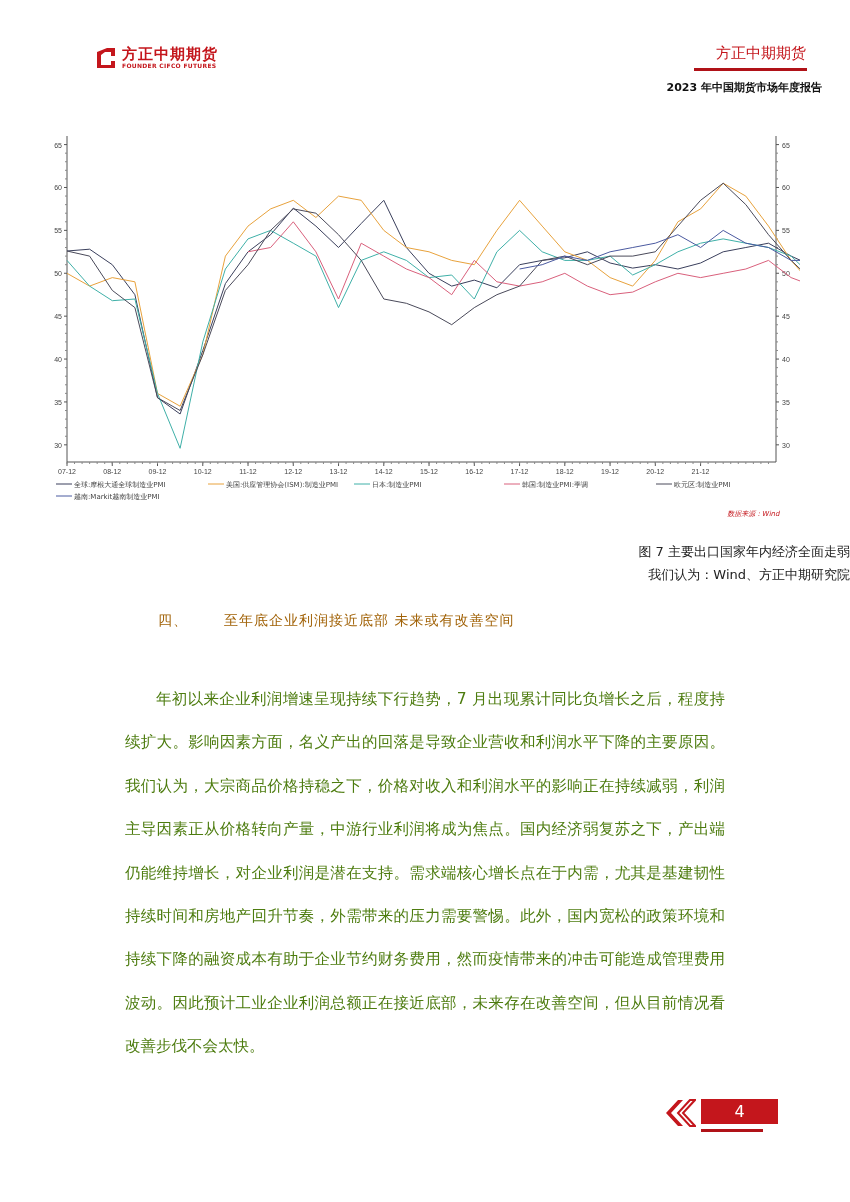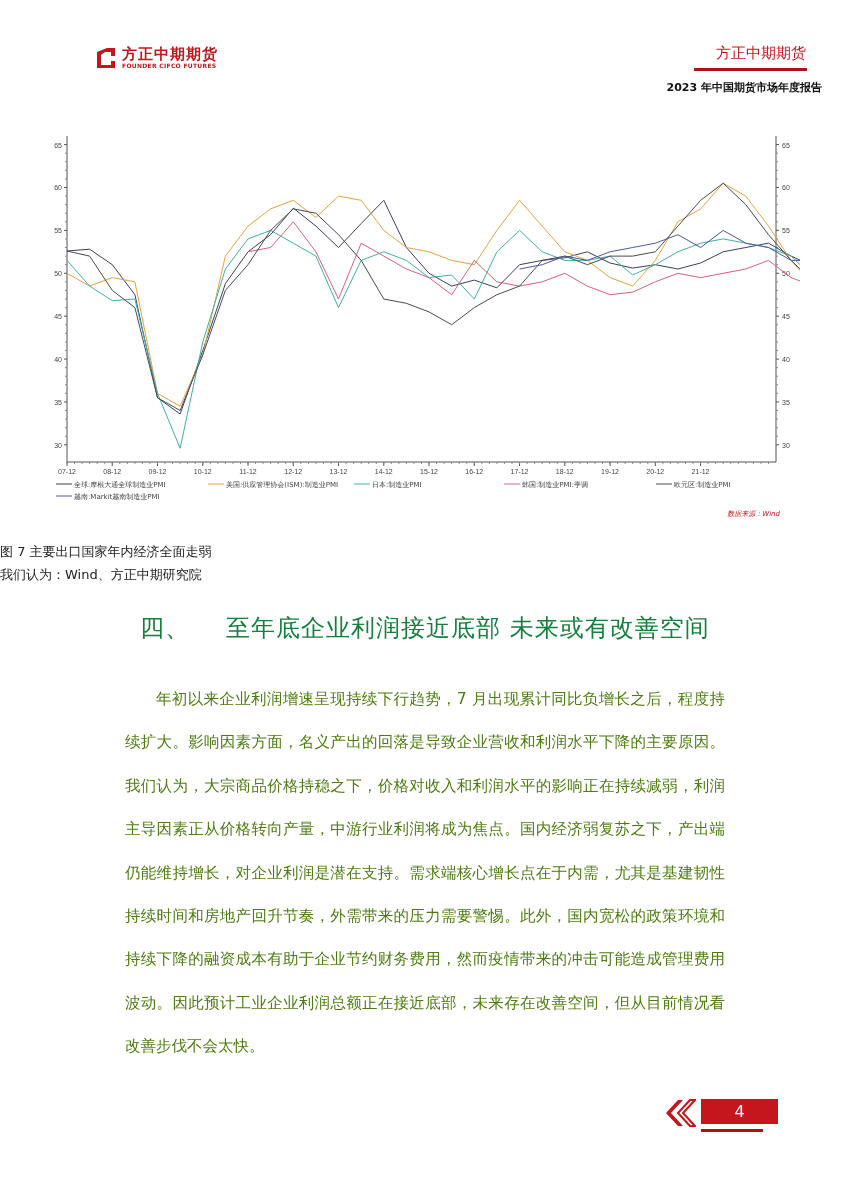--- a/index.html
+++ b/index.html
@@ -6,22 +6,22 @@
   body{width:850px;height:1202px;position:relative;font-family:"DejaVu Sans","Liberation Sans",sans-serif;color:#222;overflow:hidden;}
   .logo{position:absolute;left:94px;top:46px;display:flex;align-items:center;}
   .logo-mark{width:22px;height:22px;position:relative;margin-right:6px;}
   .logo-text{display:flex;flex-direction:column;}
   .logo-cn{color:#c4161c;font-weight:bold;font-size:15px;letter-spacing:1px;line-height:16px;}
   .logo-en{color:#c4161c;font-size:6px;font-weight:bold;letter-spacing:0.3px;line-height:8px;}
   .hdr-section{position:absolute;right:44px;top:44px;color:#c4161c;font-size:15px;}
   .hdr-rule{position:absolute;left:694px;top:68px;width:113px;height:3px;background:#b01218;}
   .hdr-report{position:absolute;right:28px;top:80px;font-size:11px;font-weight:bold;color:#111;}
   .chart{position:absolute;left:54px;top:134px;width:746px;height:400px;}
-  .caption{position:absolute;left:0;width:850px;text-align:left;font-size:13px;color:#222;}
-  .section-title{position:absolute;left:140px;top:612px;color:#15803d;font-size:24px;letter-spacing:1px;}
+  .caption{position:absolute;left:0;width:850px;text-align:right;font-size:13px;color:#222;}
+  .section-title{position:absolute;left:158px;top:612px;color:#a16207;font-size:14px;letter-spacing:1px;}
   .section-title .num{margin-right:36px;}
   .body-text{position:absolute;left:125px;top:678px;width:600px;font-size:15.5px;line-height:43.4px;color:#4d7c0f;text-align:justify;}
   .body-text p{margin:0;text-indent:2em;}
   .footer{position:absolute;left:662px;top:1098px;}
   .pageno{position:absolute;left:701px;top:1099px;width:77px;height:25px;background:#c4161c;color:#fff;font-size:16px;text-align:center;line-height:26px;}
   .pageno-bar{position:absolute;left:701px;top:1129px;width:62px;height:3px;background:#b01218;}
 </style>
 </head>
 <body>
 

